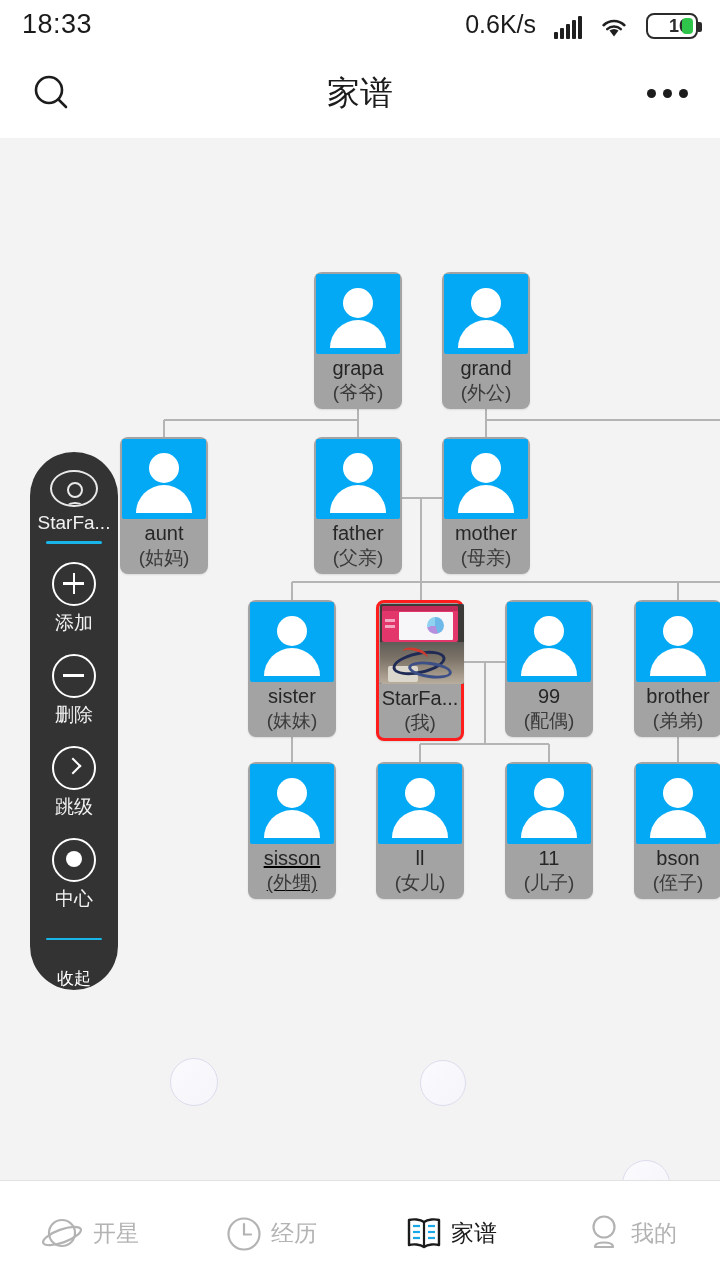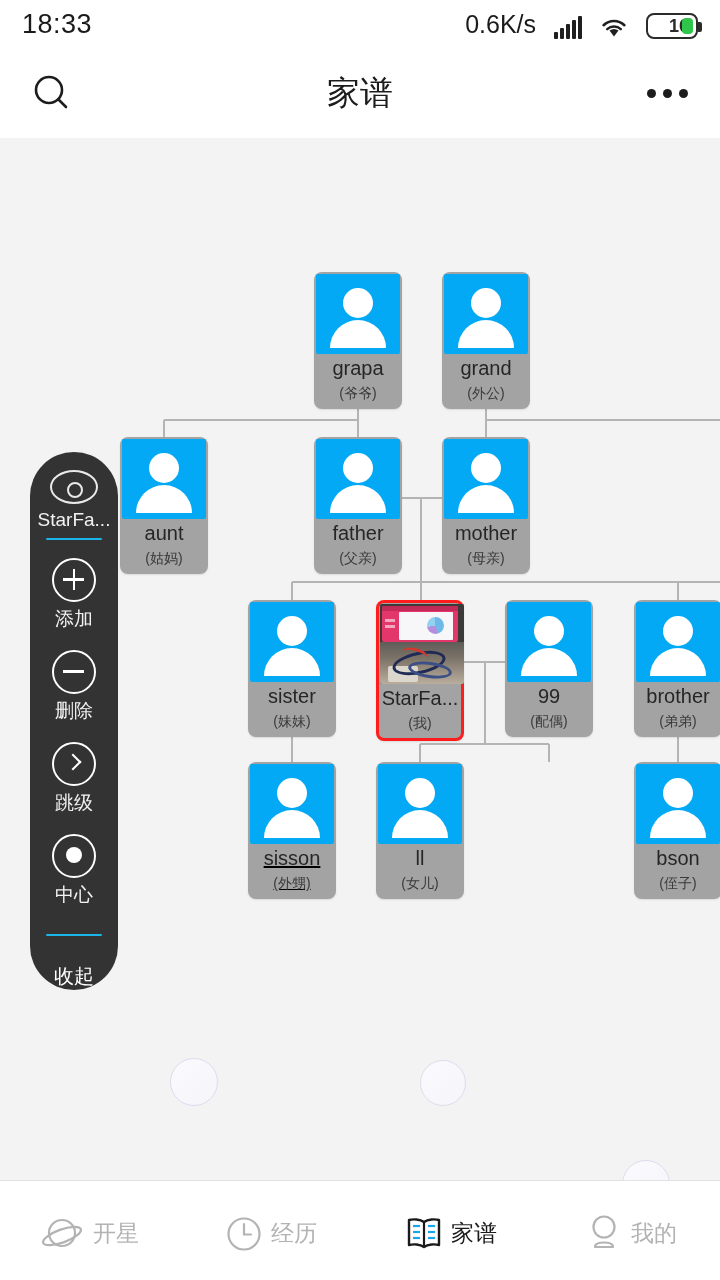--- a/index.html
+++ b/index.html
@@ -90,21 +90,21 @@
     background: #ffffff; left: 27px; top: 14px;
   }
   .node .avatar .person-body {
     position: absolute; width: 56px; height: 28px; left: 14px; top: 46px;
     background: #ffffff; border-radius: 30px 30px 0 0;
   }
   .node .nm {
     font-size: 20px; color: #262626; line-height: 25px; margin-top: 2px;
     white-space: nowrap; overflow: hidden;
   }
-  .node .rel { font-size: 14px; color: #3a3a3a; line-height: 24px; }
+  .node .rel { font-size: 19px; color: #3a3a3a; line-height: 24px; }
   .node.me { border: 3px solid #ff1c1c; padding: 1px 1px 3px 1px; }
 
   
   .photo { position: absolute; inset: 0; background: #3c3a38; }
   .photo .screen {
     position: absolute; left: 2px; top: 2px; right: 6px; height: 36px;
     background: #e3376b; border-radius: 2px; overflow: hidden;
   }
   .photo .screen .win {
     position: absolute; left: 17px; top: 6px; right: 5px; bottom: 2px;
@@ -169,21 +169,21 @@
   .tb-circle .chev {
     position: absolute; left: 13px; top: 12px; width: 12px; height: 12px;
     border-right: 2.8px solid #fff; border-top: 2.8px solid #fff; transform: rotate(45deg);
   }
   .tb-circle .dot {
     position: absolute; left: 11.5px; top: 11.5px; width: 16px; height: 16px;
     background: #fff; border-radius: 50%;
   }
   .tb-item .tb-txt { font-size: 19px; margin-top: 4px; color: #f2f2f2; }
   .tb-div2 { width: 56px; height: 3px; background: #19b5e8; border-radius: 2px; margin-top: 26px; }
-  .tb-collapse { font-size: 20px; margin-top: 27px; color: #ffffff; }
+  .tb-collapse { font-size: 17px; margin-top: 27px; color: #ffffff; }
 
   
   .tabbar {
     position: absolute; bottom: 0; left: 0; width: 720px; height: 100px;
     background: #ffffff; border-top: 1px solid #e2e2e2;
     display: flex;
   }
   .tab {
     flex: 1; display: flex; align-items: center;
     justify-content: center; gap: 6px; padding-top: 6px;
@@ -421,20 +421,28 @@
 
     <div class="node" style="left:376px; top:624px;">
       <div class="avatar">
           <div class="person-head"></div>
           <div class="person-body"></div>
         </div>
       <div class="nm">ll</div>
       <div class="rel">(女儿)</div>
     </div>
 
+    <div class="node" style="left:505px; top:624px;">
+      <div class="avatar">
+          <div class="person-head"></div>
+          <div class="person-body"></div>
+        </div>
+      <div class="nm">11</div>
+      <div class="rel">(儿子)</div>
+    </div>
 
     <div class="node" style="left:634px; top:624px;">
       <div class="avatar">
           <div class="person-head"></div>
           <div class="person-body"></div>
         </div>
       <div class="nm">bson</div>
       <div class="rel">(侄子)</div>
     </div>
 

